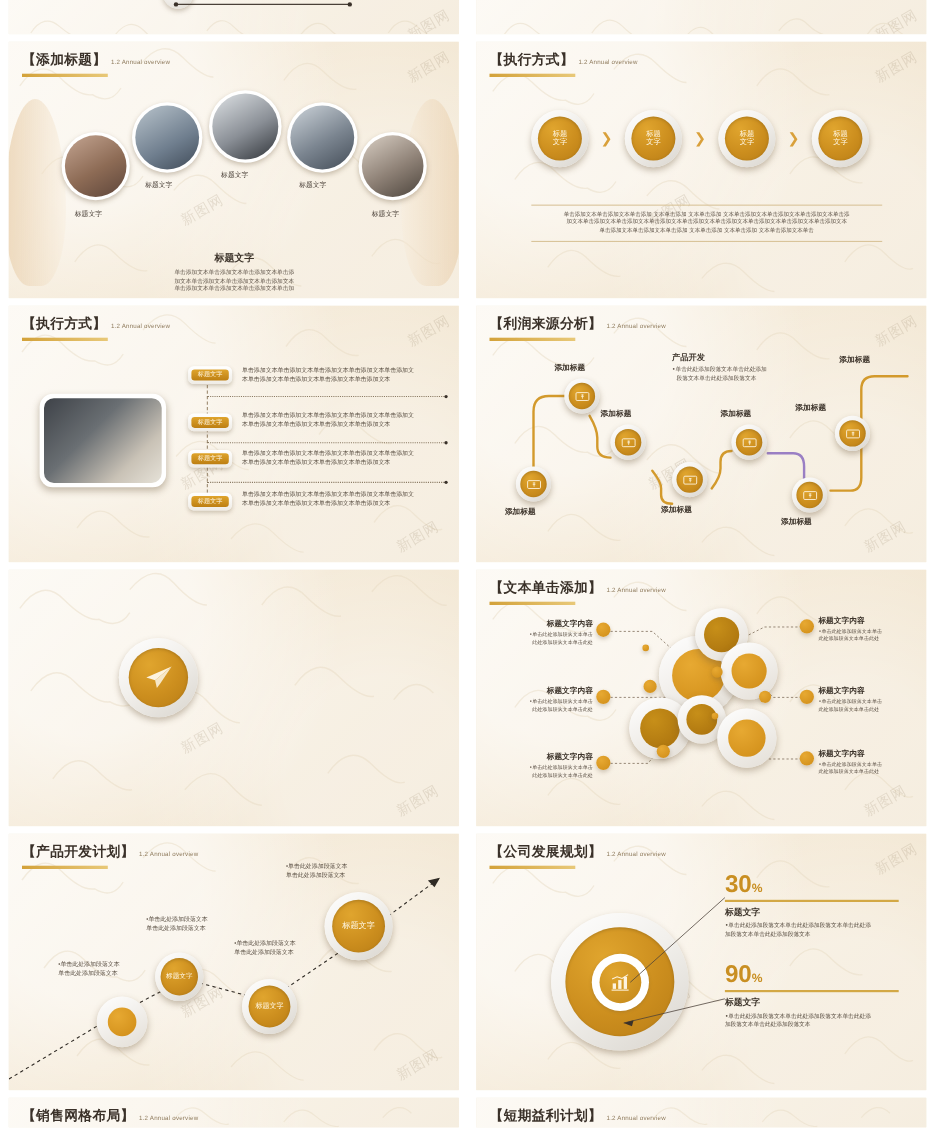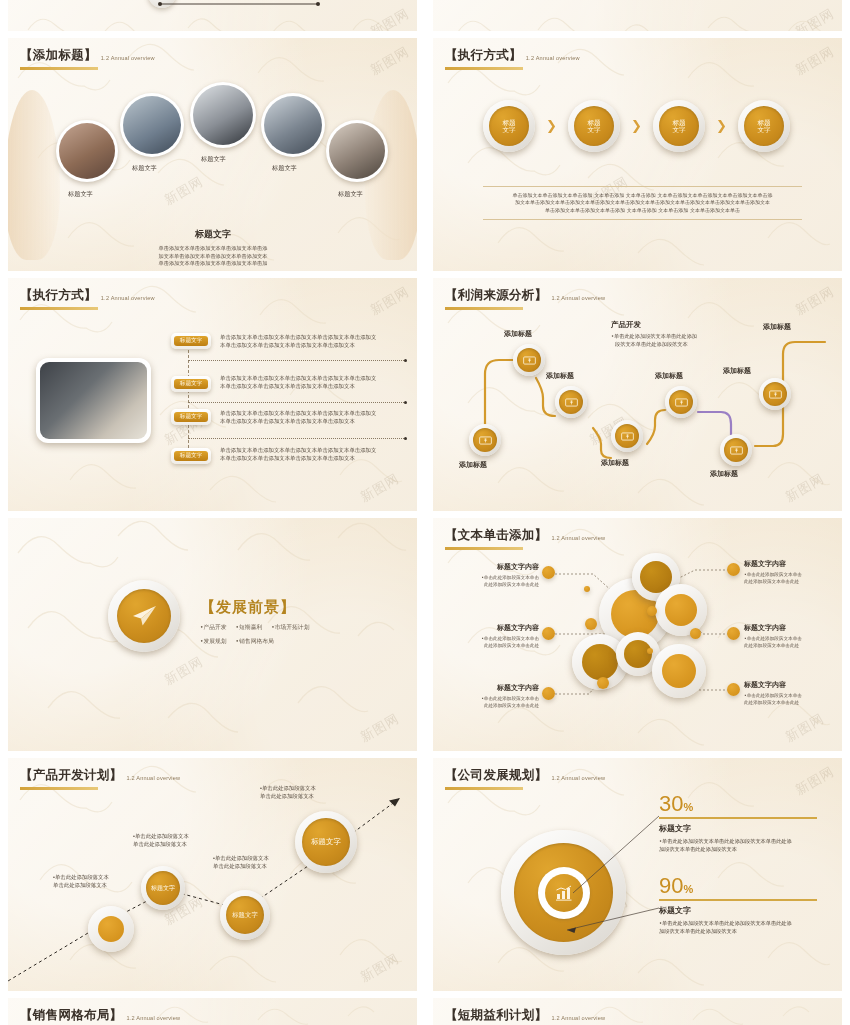--- a/index.html
+++ b/index.html
@@ -120,21 +120,21 @@
 
   
   .frame{
     position:absolute;border-radius:12px;background:#fff;
     box-shadow:0 3px 7px rgba(110,90,60,.38);padding:4px;box-sizing:border-box;
   }
   .frame .ph{width:100%;height:100%;border-radius:9px;overflow:hidden;background:#6e6a62;}
 
   
   .pct{position:absolute;}
-  .pct .big{font-size:22px;font-weight:normal;color:#c98f22;line-height:1;}
+  .pct .big{font-size:22px;font-weight:bold;color:#c98f22;line-height:1;}
   .pct .sign{font-size:11px;font-weight:bold;color:#c98f22;}
   .pct .hr{height:1.5px;background:#d3a845;margin-top:2px;}
   .pct .lbl{font-size:8px;font-weight:bold;color:#3d342b;margin-top:4px;}
   .pct .txt{font-size:5.2px;color:#554a3e;line-height:1.55;margin-top:3px;}
 
   svg{display:block;overflow:visible;}
 </style>
 </head>
 <body>
 
@@ -491,32 +491,20 @@
 
     <div class="coin" style="left:100px;top:62px;width:72px;height:72px;padding:9px;">
       <div class="core" style="width:100%;height:100%;">
         <svg width="28" height="24" viewBox="0 0 28 24">
           <path d="M26 2 L3 12 L11 14.5 L26 2 Z" fill="#fdf3df"></path>
           <path d="M26 2 L11 14.5 L12.6 21.5 L16 16.8 L26 2 Z" fill="#f6e7c8"></path>
         </svg>
       </div>
     </div>
 
-    <div style="position:absolute;left:192px;top:80px;">
-      <div class="cn" style="font-size:15px;font-weight:bold;color:#b4841f;letter-spacing:1px;">【发展前景】</div>
-      <div style="margin-top:6px;display:flex;gap:9px;align-items:center;">
-        <span class="cn" style="font-size:5.8px;color:#6b5f50;">•<span>产品开发</span></span>
-        <span class="cn" style="font-size:5.8px;color:#6b5f50;">•<span>短期赢利</span></span>
-        <span class="cn" style="font-size:5.8px;color:#6b5f50;">•<span>市场开拓计划</span></span>
-      </div>
-      <div style="margin-top:5px;display:flex;gap:9px;align-items:center;">
-        <span class="cn" style="font-size:5.8px;color:#6b5f50;">•<span>发展规划</span></span>
-        <span class="cn" style="font-size:5.8px;color:#6b5f50;">•<span>销售网格布局</span></span>
-      </div>
-    </div>
   </div>
 
   <div class="slide">
     <svg class="pattern" viewBox="0 0 409 240" preserveAspectRatio="none">
       <g fill="none" stroke="#e6d9c0" stroke-width="1.2" opacity=".9">
         <path d="M15 45 q18-26 36-8 t30 16 q16 10 26-6"></path>
           <path d="M125 25 q20-24 38-6 t28 18"></path>
         <path d="M255 40 q18-26 36-8 t30 16"></path>
           <path d="M35 125 q18-26 36-8 t30 16 q16 10 26-6"></path>
         <path d="M155 140 q20-24 38-6 t28 18"></path>

